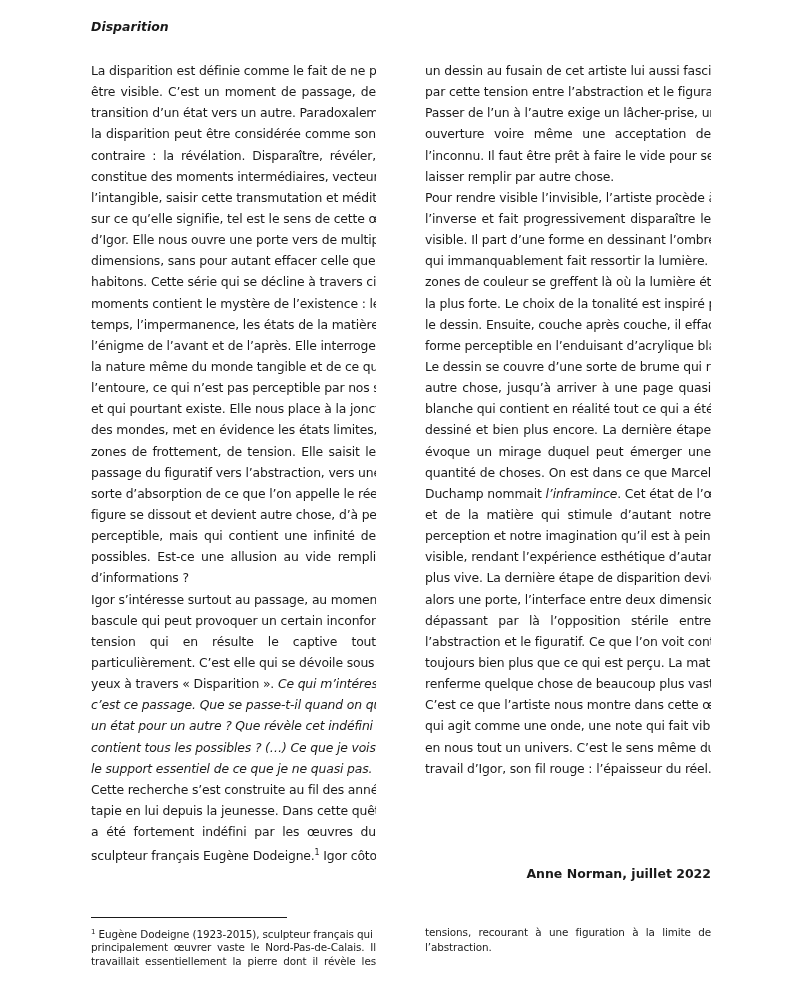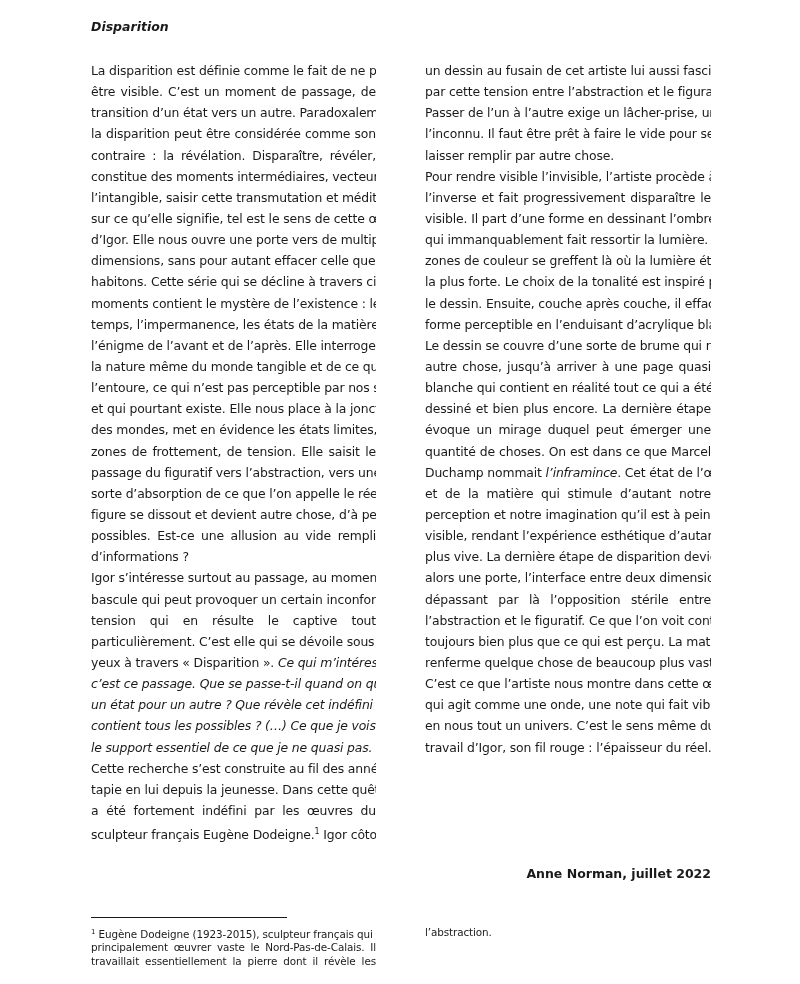--- a/index.html
+++ b/index.html
@@ -43,40 +43,42 @@
       <div class="ln"><span>temps, l’impermanence, les états de la matière,</span></div>
       <div class="ln"><span>l’énigme de l’avant et de l’après. Elle interroge sur</span></div>
       <div class="ln"><span>la nature même du monde tangible et de ce qui</span></div>
       <div class="ln"><span>l’entoure, ce qui n’est pas perceptible par nos sens,</span></div>
       <div class="ln"><span>et qui pourtant existe. Elle nous place à la jonction</span></div>
       <div class="ln"><span>des mondes, met en évidence les états limites, ces</span></div>
       <div class="ln"><span>zones de frottement, de tension. Elle saisit le</span></div>
       <div class="ln"><span>passage du figuratif vers l’abstraction, vers une</span></div>
       <div class="ln"><span>sorte d’absorption de ce que l’on appelle le réel. La</span></div>
       <div class="ln"><span>figure se dissout et devient autre chose, d’à peine</span></div>
+      <div class="ln"><span>perceptible, mais qui contient une infinité de</span></div>
       <div class="ln"><span>possibles. Est-ce une allusion au vide rempli</span></div>
       <div class="ln end"><span>d’informations ?</span></div>
       <div class="ln"><span>Igor s’intéresse surtout au passage, au moment de</span></div>
       <div class="ln"><span>bascule qui peut provoquer un certain inconfort. La</span></div>
       <div class="ln"><span>tension qui en résulte le captive tout</span></div>
       <div class="ln"><span>particulièrement. C’est elle qui se dévoile sous nos</span></div>
       <div class="ln"><span>yeux à travers « Disparition ». </span><i>Ce qui m’intéresse,</i></div>
       <div class="ln"><i>c’est ce passage. Que se passe-t-il quand on quitte</i></div>
       <div class="ln"><i>un état pour un autre ? Que révèle cet indéfini qui</i></div>
       <div class="ln"><i>contient tous les possibles ? (…) Ce que je vois est</i></div>
       <div class="ln end"><i>le support essentiel de ce que je ne quasi pas.</i></div>
       <div class="ln"><span>Cette recherche s’est construite au fil des années,</span></div>
       <div class="ln"><span>tapie en lui depuis la jeunesse. Dans cette quête, il</span></div>
       <div class="ln"><span>a été fortement indéfini par les œuvres du</span></div>
       <div class="ln"><span>sculpteur français Eugène Dodeigne.</span><span class="sup">1</span><span> Igor côtoyait</span></div>
     </div>
   <div class="col right" id="col-right">
       <div class="ln"><span>un dessin au fusain de cet artiste lui aussi fasciné</span></div>
       <div class="ln"><span>par cette tension entre l’abstraction et le figuratif.</span></div>
       <div class="ln"><span>Passer de l’un à l’autre exige un lâcher-prise, une</span></div>
+      <div class="ln"><span>ouverture voire même une acceptation de</span></div>
       <div class="ln"><span>l’inconnu. Il faut être prêt à faire le vide pour se</span></div>
       <div class="ln end"><span>laisser remplir par autre chose.</span></div>
       <div class="ln"><span>Pour rendre visible l’invisible, l’artiste procède à</span></div>
       <div class="ln"><span>l’inverse et fait progressivement disparaître le</span></div>
       <div class="ln"><span>visible. Il part d’une forme en dessinant l’ombre, ce</span></div>
       <div class="ln"><span>qui immanquablement fait ressortir la lumière. Les</span></div>
       <div class="ln"><span>zones de couleur se greffent là où la lumière était</span></div>
       <div class="ln"><span>la plus forte. Le choix de la tonalité est inspiré par</span></div>
       <div class="ln"><span>le dessin. Ensuite, couche après couche, il efface la</span></div>
       <div class="ln"><span>forme perceptible en l’enduisant d’acrylique blanc.</span></div>
@@ -104,15 +106,16 @@
 
   <div class="signature">Anne Norman, juillet 2022</div>
 
   <div class="fn-rule"></div>
   <div class="fn left" id="fn-left">
       <div class="fl"><span class="sup" style="font-size: 7px; vertical-align: 4px;">1</span><span> Eugène Dodeigne (1923-2015), sculpteur français qui a</span></div>
       <div class="fl"><span>principalement œuvrer vaste le Nord-Pas-de-Calais. Il</span></div>
       <div class="fl"><span>travaillait essentiellement la pierre dont il révèle les</span></div>
     </div>
   <div class="fn right" id="fn-right">
+      <div class="fl"><span>tensions, recourant à une figuration à la limite de</span></div>
       <div class="fl end"><span>l’abstraction.</span></div>
     </div>
 </div>
 
 </body></html>

